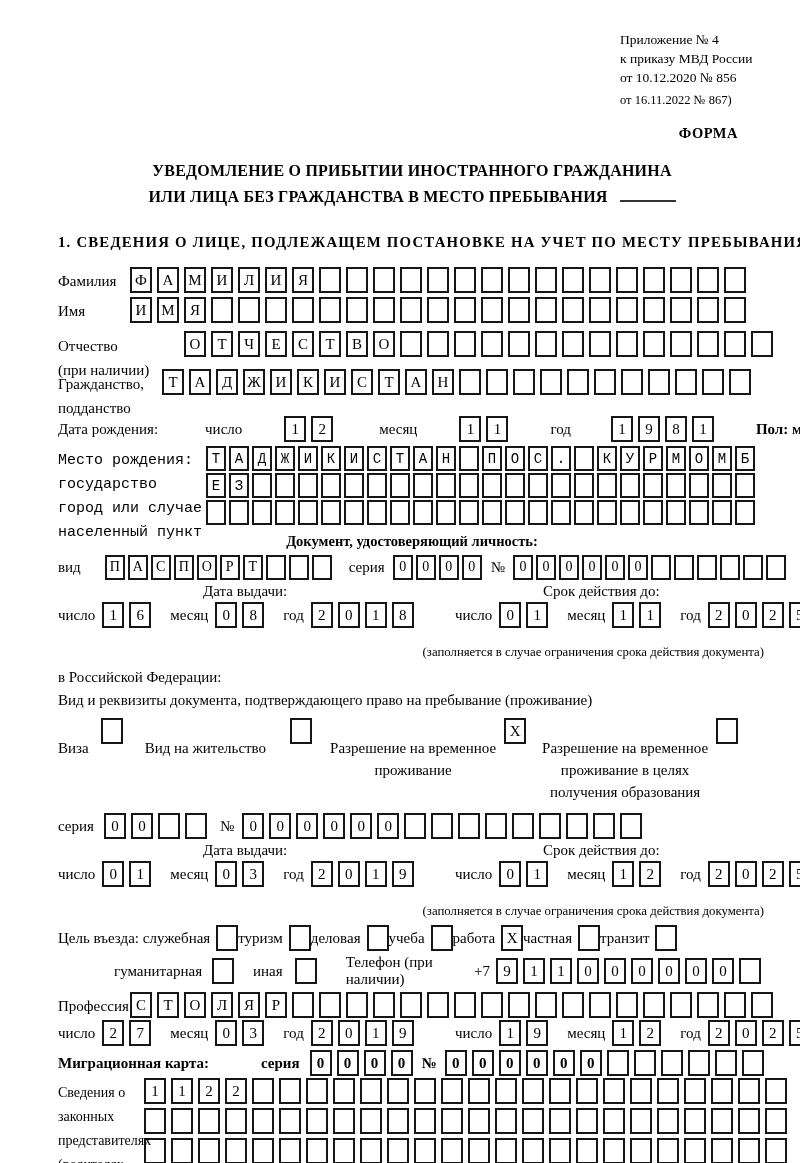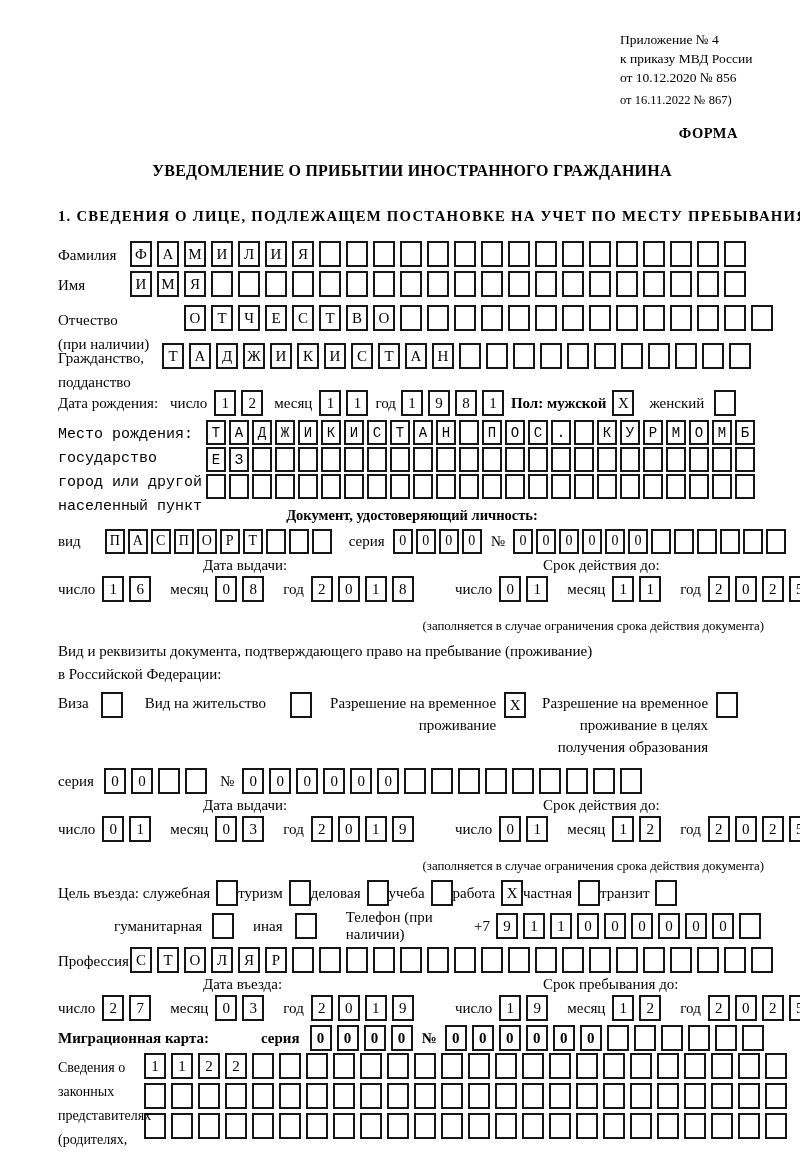--- a/index.html
+++ b/index.html
@@ -41,21 +41,21 @@
   .drow .lgrp{flex:none;width:397px;display:flex;align-items:center;}
   .drow .rgrp{display:flex;align-items:center;}
   .dlab{margin-right:7px;white-space:nowrap;}
   .dlab2{margin:0 7px 0 14px;white-space:nowrap;}
   .note{font-size:12.8px;text-align:right;padding-right:2px;line-height:17px;margin:16px 0 5px 0;}
 
   .plain{font-size:15px;line-height:23px;}
 
   .permits{display:flex;align-items:flex-start;font-size:15px;margin:6px 0 10px 0;}
   .permits .item{display:flex;align-items:flex-start;}
-  .permits .txt{text-align:right;line-height:22px;}
+  .permits .txt{text-align:center;line-height:22px;margin-top:19px;}
   .permits .cb{margin:0 0 0 8px;}
 
   .goal{display:flex;align-items:center;font-size:15px;margin-bottom:3px;flex-wrap:nowrap;}
   .goal .cb{margin:0 10px 0 6px;}
   .goal .cb:last-child{margin-right:0;}
 
   .chips{display:flex;align-items:center;font-size:15px;margin-bottom:4px;}
 </style>
 </head>
 <body>
@@ -67,20 +67,21 @@
     <div>к приказу МВД России</div>
     <div>от 10.12.2020 № 856</div>
     <div class="gap"></div>
     <div class="ed">от 16.11.2022 № 867)</div>
   </div>
 
   <div class="forma">ФОРМА</div>
 
   <div class="title">
     <div>УВЕДОМЛЕНИЕ О ПРИБЫТИИ ИНОСТРАННОГО ГРАЖДАНИНА</div>
+    <div><span>ИЛИ ЛИЦА БЕЗ ГРАЖДАНСТВА В МЕСТО ПРЕБЫВАНИЯ</span><span class="uline"></span></div>
   </div>
 
   <div class="sec-heading" style="margin-bottom:16px;">1. СВЕДЕНИЯ О ЛИЦЕ, ПОДЛЕЖАЩЕМ ПОСТАНОВКЕ НА УЧЕТ ПО МЕСТУ ПРЕБЫВАНИЯ</div>
 
   <div class="frow mb4" style="padding-left:72px;">
     <span class="lab">Фамилия</span>
     <span class="boxes">
         <span class="cb">Ф</span>
         <span class="cb">А</span>
         <span class="cb">М</span>
@@ -191,21 +192,21 @@
         <span class="cb"></span>
         <span class="cb"></span>
         <span class="cb"></span>
         <span class="cb"></span>
         <span class="cb"></span>
         <span class="cb"></span>
         <span class="cb"></span>
       </span>
   </div>
 
-  <div class="frow mb4" style="align-items:center;">
+  <div class="frow mb4" style="align-items:center;gap:35px;">
     <span class="inline-lab" style="margin-right:12px;">Дата рождения:</span>
     <span class="inline-lab" style="margin-right:7px;">число</span>
     <span class="boxes">
         <span class="cb">1</span>
         <span class="cb">2</span>
       </span>
     <span class="inline-lab" style="margin:0 7px 0 6px;">месяц</span>
     <span class="boxes">
         <span class="cb">1</span>
         <span class="cb">1</span>
@@ -224,21 +225,21 @@
     <span class="inline-lab" style="margin:0 10px 0 10px;">женский</span>
     <span class="boxes">
         <span class="cb"></span>
       </span>
   </div>
 
   <div class="frow mb6 multi sm" style="padding-left:148px;">
     <span class="lab">
       <div>Место рождения:</div>
       <div>государство</div>
-      <div>город или другой</div>
+      <div>город или случае</div>
       <div>населенный пункт</div>
     </span>
     <span class="vstack">
       <span class="boxes">
           <span class="cb">Т</span>
           <span class="cb">А</span>
           <span class="cb">Д</span>
           <span class="cb">Ж</span>
           <span class="cb">И</span>
           <span class="cb">К</span>
@@ -395,22 +396,22 @@
       <span class="boxes">
           <span class="cb">2</span>
           <span class="cb">0</span>
           <span class="cb">2</span>
           <span class="cb">5</span>
         </span>
     </span>
   </div>
   <div class="note">(заполняется в случае ограничения срока действия документа)</div>
 
+  <div class="plain">в Российской Федерации:</div>
   <div class="plain">Вид и реквизиты документа, подтверждающего право на пребывание (проживание)</div>
-  <div class="plain">в Российской Федерации:</div>
 
   <div class="permits">
     <span class="item">
       <span class="txt">Виза</span>
       <span class="boxes" style="margin-left:4px;">
           <span class="cb"></span>
         </span>
     </span>
     <span class="item" style="margin-left:22px;">
       <span class="txt">Вид на жительство</span>
@@ -592,24 +593,20 @@
         <span class="cb"></span>
         <span class="cb"></span>
         <span class="cb"></span>
         <span class="cb"></span>
         <span class="cb"></span>
         <span class="cb"></span>
         <span class="cb"></span>
       </span>
   </div>
 
-  <div class="dhdr">
-    <span class="l">Дата въезда:</span>
-    <span class="r">Срок пребывания до:</span>
-  </div>
   <div class="drow mb4">
     <span class="lgrp">
       <span class="dlab">число</span>
       <span class="boxes">
           <span class="cb">2</span>
           <span class="cb">7</span>
         </span>
       <span class="dlab2">месяц</span>
       <span class="boxes">
           <span class="cb">0</span>

